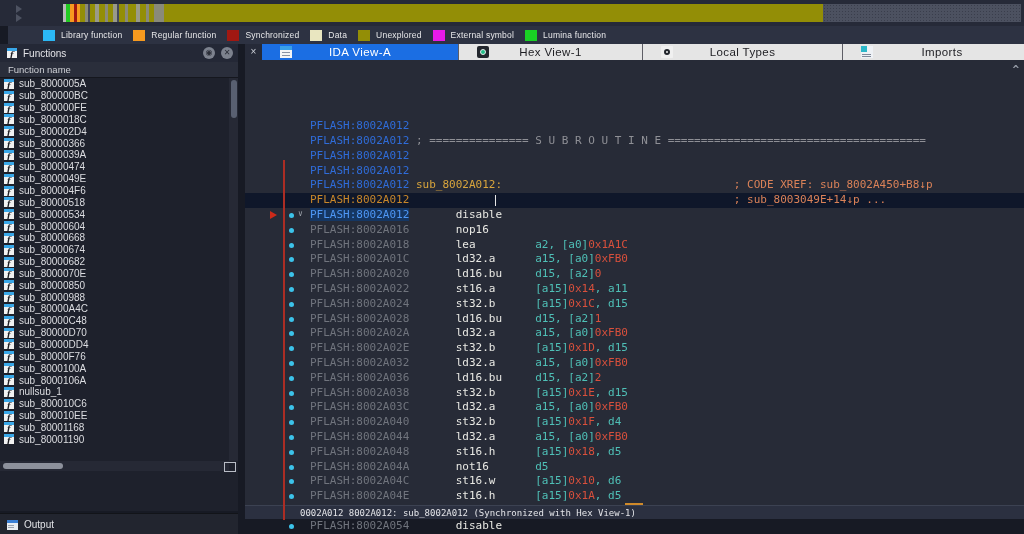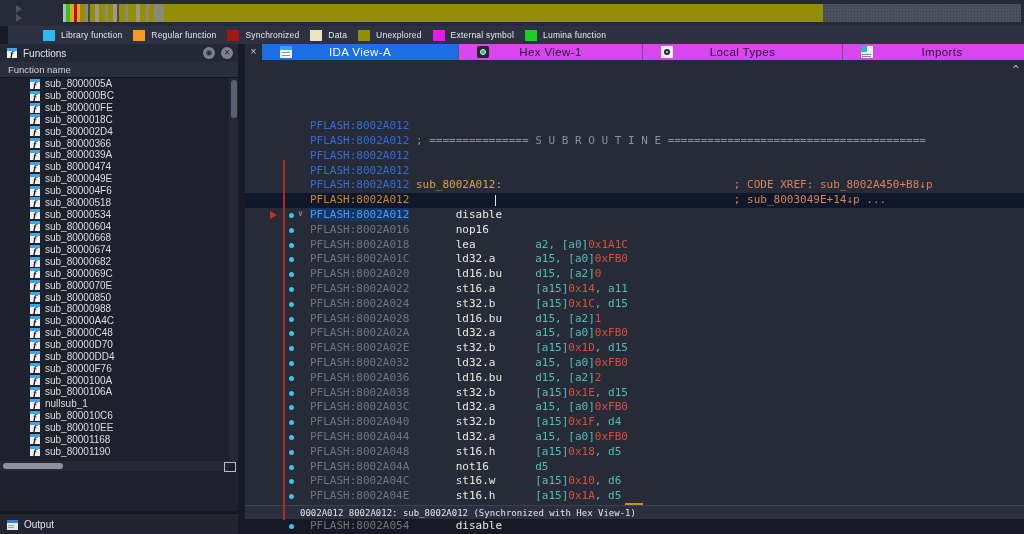--- a/index.html
+++ b/index.html
@@ -21,21 +21,21 @@
   .legend-label{font-size:8.5px;color:#e8e8ea;letter-spacing:0.2px;white-space:nowrap;}
 
   
   .funcpanel{position:absolute;left:0;top:44px;width:238px;height:467px;background:#1e212c;}
   .fp-header{position:absolute;left:0;top:0;width:100%;height:18px;background:#242836;display:flex;align-items:center;}
   .fp-title{font-size:10px;color:#e4e4e8;margin-left:6px;}
   .fp-btn{position:absolute;top:3px;width:12px;height:12px;border-radius:50%;background:#7d828e;color:#2a2d37;font-size:8px;line-height:12px;text-align:center;}
   .fp-colheader{position:absolute;left:0;top:18px;width:100%;height:16px;background:#2a2e3b;border-bottom:1px solid #15171e;box-sizing:border-box;display:flex;align-items:center;}
   .fp-colheader span{font-size:9.5px;color:#cfd1d6;margin-left:8px;}
   .fp-list{position:absolute;left:0;top:34px;width:229px;height:383px;overflow:hidden;}
-  .frow{height:11.85px;display:flex;align-items:center;padding-left:30px;}
+  .frow{height:11.85px;display:flex;align-items:center;padding-left:4px;}
   .frow .fname{font-size:10px;color:#dcdde1;margin-left:5px;white-space:nowrap;}
   .ficon{position:relative;width:10px;height:10px;background:#f2f2f2;flex:none;}
   .ficon::before{content:"";position:absolute;left:0;top:0;width:10px;height:3px;background:#39a7e8;}
   .ficon::after{content:"f";position:absolute;left:3px;top:1px;font:italic bold 8px "DejaVu Serif",serif;color:#1c1c22;}
   .vtrack{position:absolute;right:0;top:34px;width:9px;height:383px;background:#262935;}
   .vhandle{position:absolute;right:1px;top:36px;width:6px;height:38px;background:#596071;border-radius:3px;}
   .htrack{position:absolute;left:0;top:417px;width:229px;height:10px;background:#262935;}
   .hhandle{position:absolute;left:3px;top:419px;width:60px;height:6px;background:#8d919c;border-radius:3px;}
   .scorner{position:absolute;right:2px;top:418px;width:10px;height:8px;border:1px solid #b9bdc6;}
 
@@ -46,21 +46,21 @@
   .outicon::after{content:"";position:absolute;left:1px;top:5px;width:6px;height:1px;background:#9aa2b0;box-shadow:0 2px 0 #9aa2b0;}
   .out-title{font-size:10px;color:#e0e1e5;margin-left:6px;}
 
   
   .disasm{position:absolute;left:245px;top:44px;width:779px;height:473px;background:#272b37;}
   .tabbar{position:absolute;left:0;top:0;width:779px;height:16px;background:#262a38;display:flex;}
   .tab-close{width:17px;height:16px;color:#cdd1d9;font-size:10px;line-height:16px;text-align:center;flex:none;}
   .tab{position:relative;height:16px;display:flex;align-items:center;justify-content:center;box-sizing:border-box;flex:none;}
   .tab.active{background:#1b6ee3;}
   .tab.active .tab-label{color:#ffffff;}
-  .tab.gray{background:#d946ef;border-left:1px solid #5e5e66;}
+  .tab.gray{background:#e5e5e5;border-left:1px solid #5e5e66;}
   .tab-label{font-size:11.5px;letter-spacing:0.4px;color:#1d1d22;white-space:nowrap;}
   .tab-icon{position:absolute;left:18px;top:2px;width:12px;height:12px;}
   .ti-win{background:#f5f5f5;}
   .ti-win::before{content:"";position:absolute;left:0;top:0;width:12px;height:4px;background:#3aa0e8;}
   .ti-win::after{content:"";position:absolute;left:2px;top:6px;width:8px;height:1px;background:#8a93a3;box-shadow:0 3px 0 #8a93a3;}
   .ti-hex{background:#23262d;border-radius:2px;}
   .ti-hex::before{content:"";position:absolute;left:3px;top:3px;width:6px;height:6px;border-radius:50%;background:#23c08a;border:1px solid #e8e8e8;box-sizing:border-box;}
   .ti-types{background:#f0f0f0;border-radius:1px;}
   .ti-types::before{content:"";position:absolute;left:3px;top:3px;width:6px;height:6px;border-radius:50%;border:2px solid #23262d;box-sizing:border-box;}
   .ti-imports{background:#eef1f5;}
@@ -226,24 +226,20 @@
         <div class="frow">
           <span class="ficon"></span>
           <span class="fname">sub_80000674</span>
         </div>
         <div class="frow">
           <span class="ficon"></span>
           <span class="fname">sub_80000682</span>
         </div>
         <div class="frow">
           <span class="ficon"></span>
-          <span class="fname">sub_8000069C</span>
-        </div>
-        <div class="frow">
-          <span class="ficon"></span>
           <span class="fname">sub_8000070E</span>
         </div>
         <div class="frow">
           <span class="ficon"></span>
           <span class="fname">sub_80000850</span>
         </div>
         <div class="frow">
           <span class="ficon"></span>
           <span class="fname">sub_80000988</span>
         </div>

